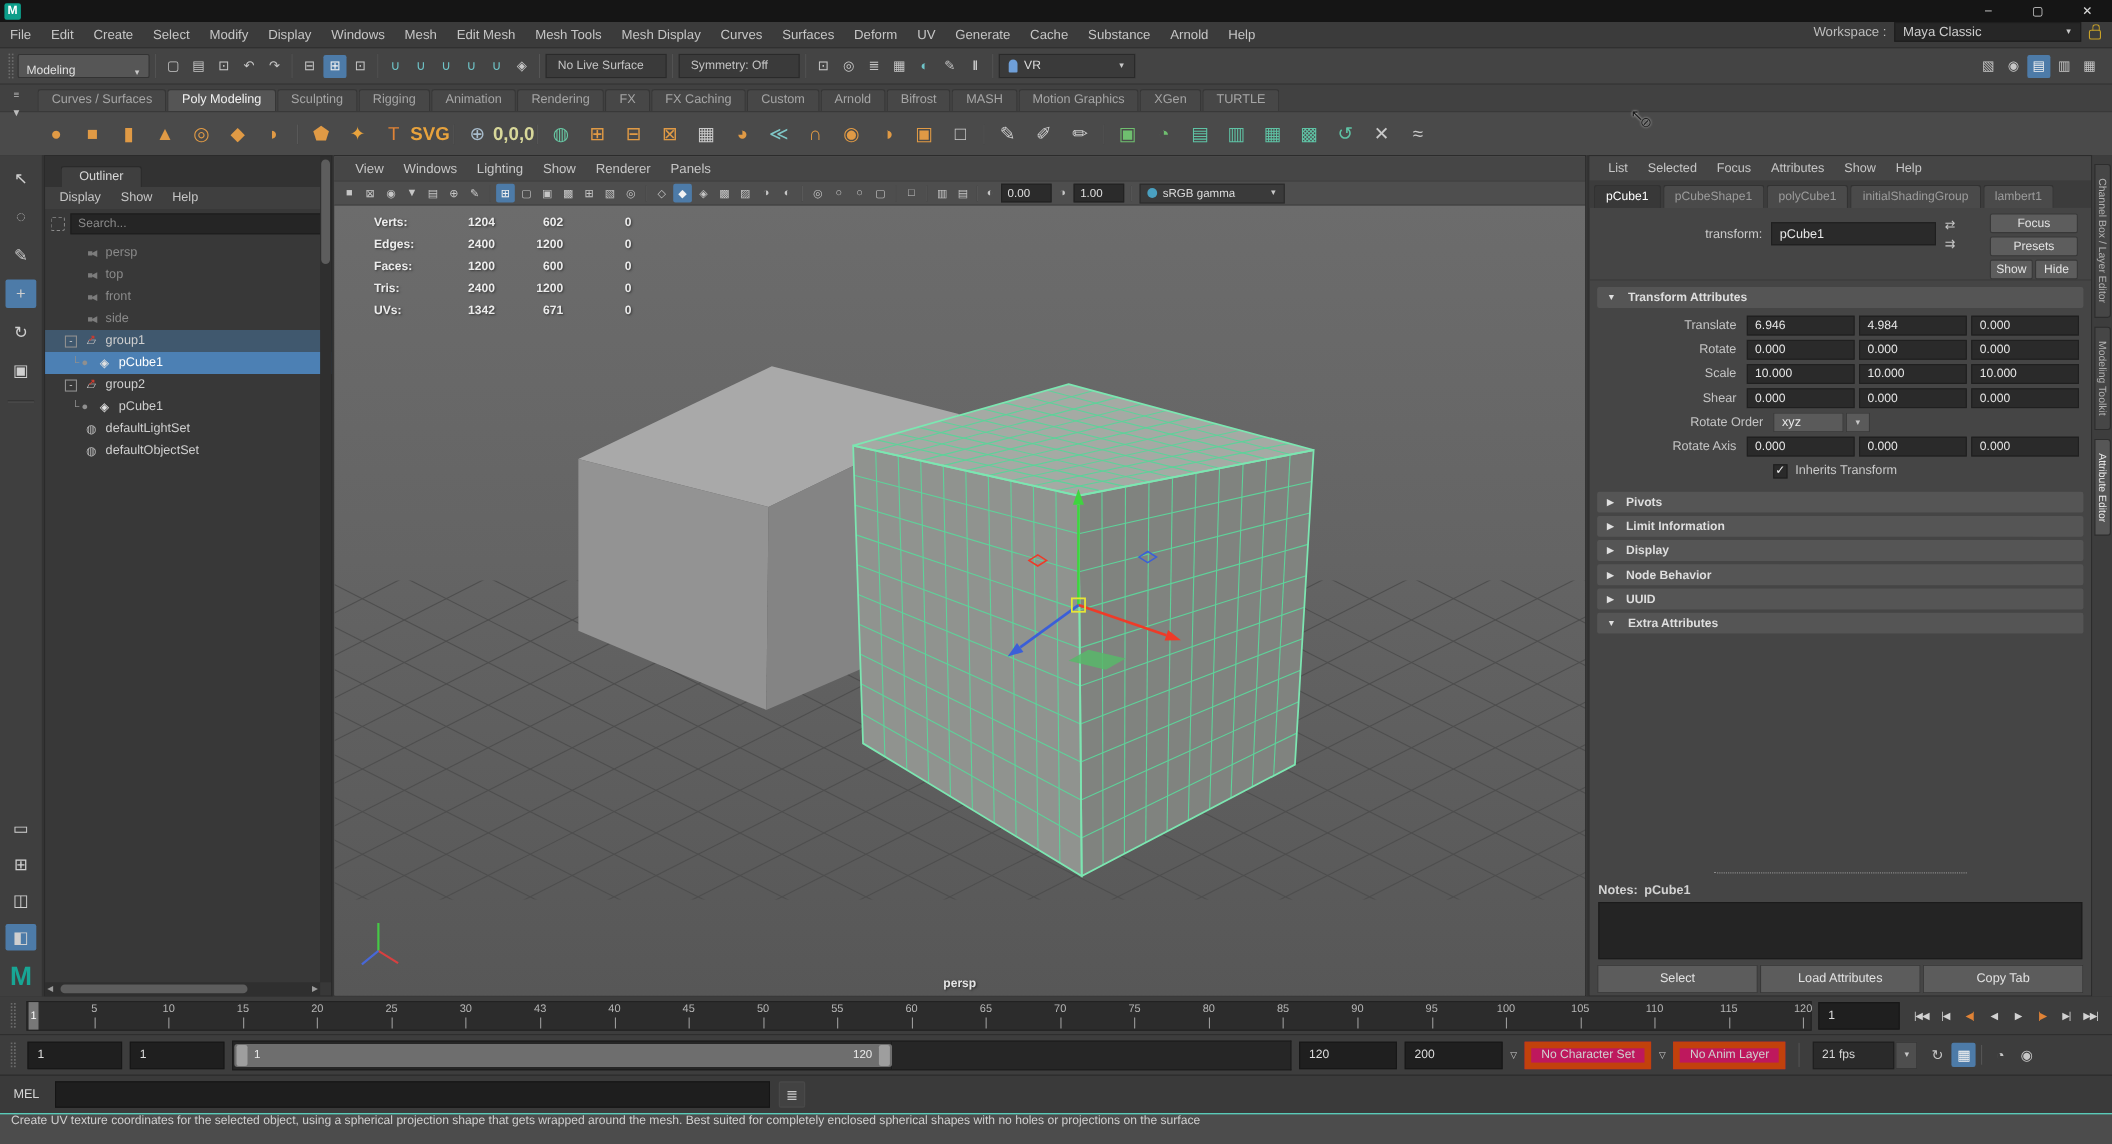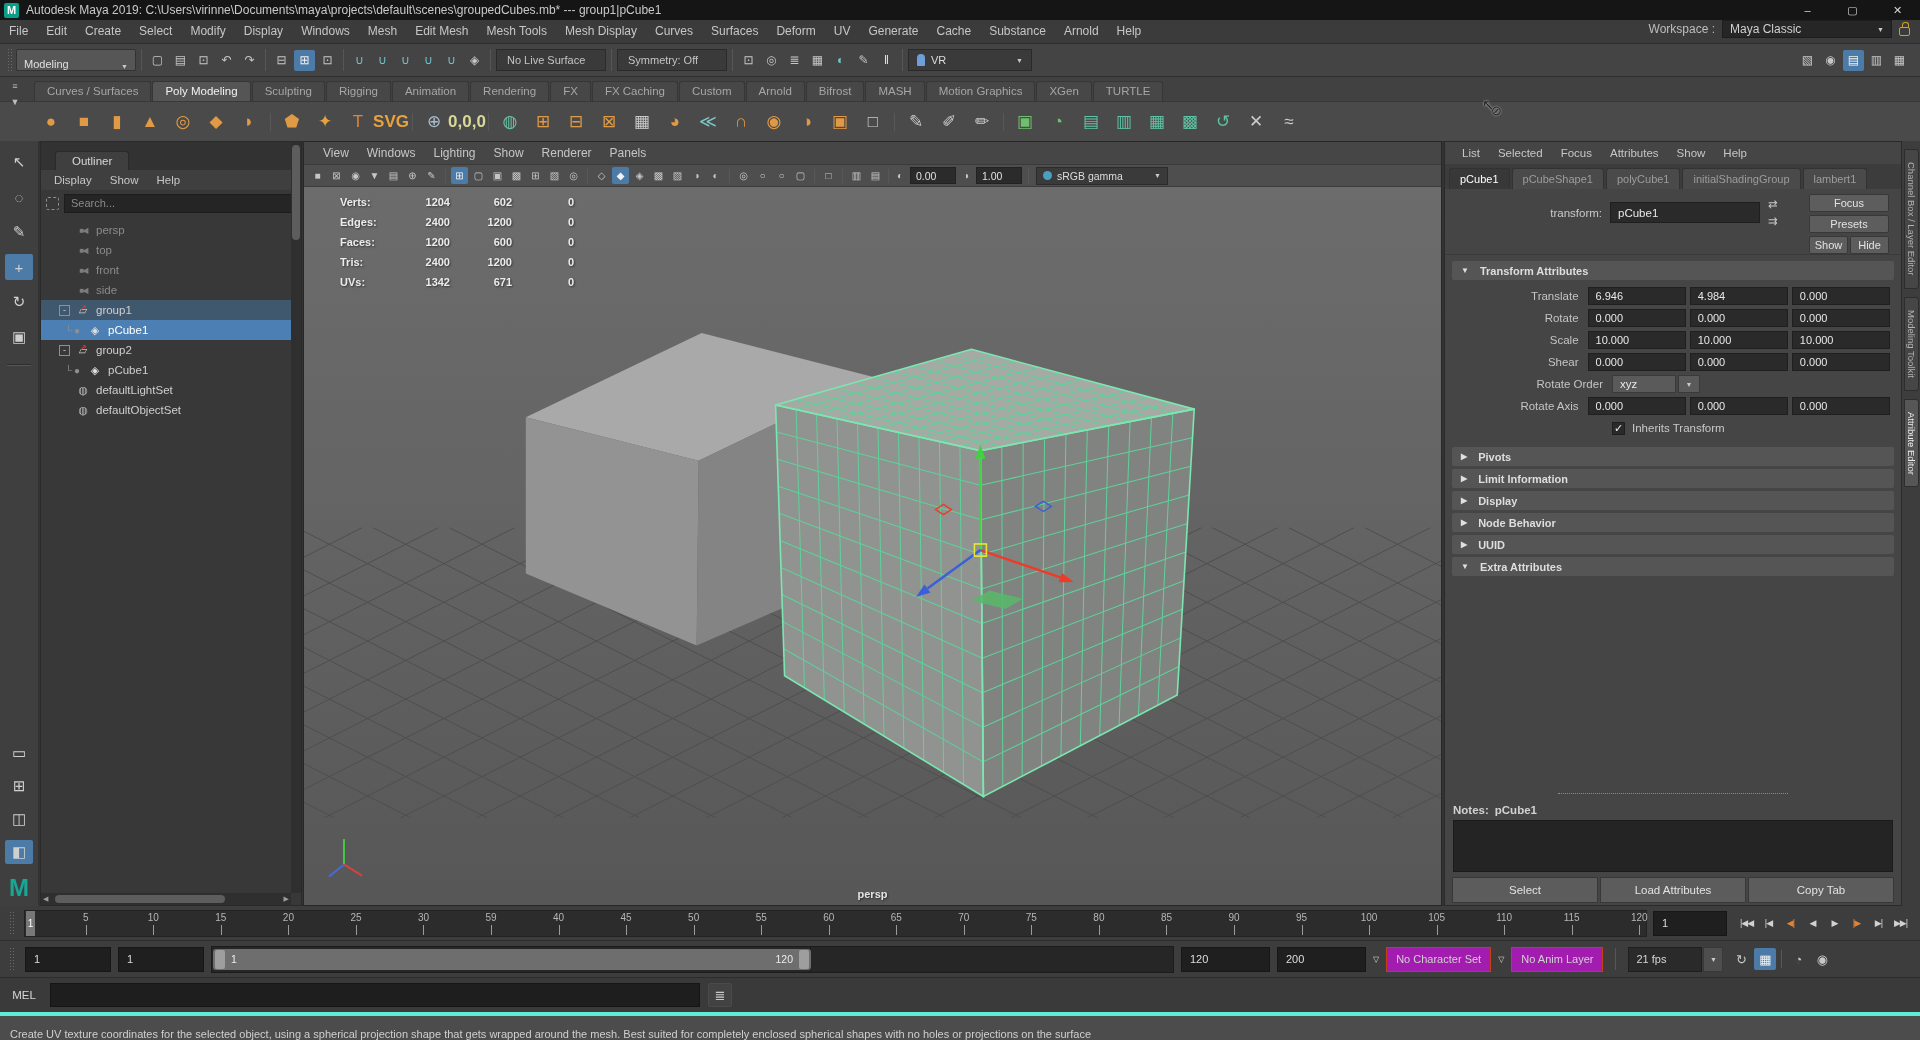--- a/index.html
+++ b/index.html
@@ -148,42 +148,41 @@
   #range-row{position:absolute;left:0;right:0;top:940px;height:37px;background:#3d3d3d;border-top:1px solid #2e2e2e;display:flex;align-items:center;gap:7px;padding:0 6px;font-size:11px}
   .rs-field{width:86px;height:25px;background:#1f1f1f;border:1px solid #171717;color:#dedede;display:flex;align-items:center;padding:0 8px}
   #rs-track{position:relative;width:600px;height:27px;background:#262626;border:1px solid #1c1c1c;flex:0 0 auto}
   #rs-outer{width:963px;display:flex;align-items:center}
   #rs-bar{position:absolute;left:1px;top:2px;bottom:2px;width:598px;background:#6e6e6e;border-radius:3px;display:flex;align-items:center}
   .rs-handle{width:10px;height:19px;background:#9e9e9e;border-radius:2px;margin:0 2px}
   .rs-bar-label{font-size:10.5px;color:#ececec;margin:0 4px}
   .rs-sp{flex:1}
   #rs-rest{position:relative;width:363px;height:27px;background:#262626;border:1px solid #1c1c1c;border-left:none}
   .tri{font-size:8px;color:#d0d0d0}
-  .cs-box{height:25px;background:#a21caf;border:1px solid #c2410c;display:flex;align-items:center;padding:0 9px;color:#d0d0d0;white-space:nowrap}
+  .cs-box{height:25px;background:#be185d;border:6px solid #c2410c;display:flex;align-items:center;padding:0 9px;color:#d0d0d0;white-space:nowrap}
   .fps-dd{width:74px;height:25px;background:#2a2a2a;border:1px solid #1f1f1f;display:flex;align-items:center;padding:0 7px;color:#d6d6d6}
   .fps-arrow{width:20px;height:25px;background:#4e4e4e;border:1px solid #383838;display:flex;align-items:center;justify-content:center;font-size:7px;margin-left:1px}
   #range-row .icon{width:22px;height:22px;font-size:13px}
   
   #command-row{position:absolute;left:0;right:0;top:977px;height:35px;background:#3a3a3a;border-top:1px solid #2c2c2c;display:flex;align-items:center;padding:0 6px;gap:8px}
   .mel-label{width:36px;text-align:center;color:#d6d6d6;font-size:11.5px}
   #mel-input{width:650px;height:24px;background:#1e1e1e;border:1px solid #151515}
   #mel-result{flex:1;height:24px;background:#262626;border:1px solid #1b1b1b;color:#cfcfcf;display:flex;align-items:center;padding:0 9px}
   #script-editor-btn{width:24px;height:24px;display:flex;align-items:center;justify-content:center;color:#c9c9c9;font-size:13px;border:1px solid #4a4a4a;background:#424242;border-radius:2px}
   
-  #help-row{position:absolute;left:0;right:0;top:1012px;height:28px;background:#4c4c4c;border-top:4px solid #5eead4;display:flex;align-items:flex-end;padding:0 10px;color:#cfcfcf;font-size:11px}
+  #help-row{position:absolute;left:0;right:0;top:1012px;height:28px;background:#4c4c4c;border-top:1px solid #5eead4;display:flex;align-items:flex-start;padding:0 10px;color:#cfcfcf;font-size:11px}
   
   #cursor{position:absolute;left:1482px;top:96px;z-index:50;color:#1c1c1c;font-size:15px;text-shadow:0 0 2px #eee}
   #cursor .slash{position:absolute;left:9px;top:7px;font-size:13px;color:#202020;text-shadow:0 0 2px #ddd}
 </style>
 </head>
 <body>
 
 <div id="titlebar">
   <div class="m-logo">M</div>
-  <span id="title-text">Autodesk Maya 2019: C:\Users\virinne\Documents\maya\projects\default\scenes\groupedCubes.mb*   ---   group1|pCube1</span>
   <div class="win-controls">
     <div class="win-btn">–</div>
     <div class="win-btn">▢</div>
     <div class="win-btn">✕</div>
   </div>
 </div>
 
 <div id="menubar">
   <div id="menubar-items">
       <span class="menu-item">File</span>
@@ -825,21 +824,21 @@
       <div class="tick-label" style="left: 7.91667%;">10</div>
       <div class="tick" style="left: 12.0833%;"></div>
       <div class="tick-label" style="left: 12.0833%;">15</div>
       <div class="tick" style="left: 16.25%;"></div>
       <div class="tick-label" style="left: 16.25%;">20</div>
       <div class="tick" style="left: 20.4167%;"></div>
       <div class="tick-label" style="left: 20.4167%;">25</div>
       <div class="tick" style="left: 24.5833%;"></div>
       <div class="tick-label" style="left: 24.5833%;">30</div>
       <div class="tick" style="left: 28.75%;"></div>
-      <div class="tick-label" style="left: 28.75%;">59</div>
+      <div class="tick-label" style="left: 28.75%;">43</div>
       <div class="tick" style="left: 32.9167%;"></div>
       <div class="tick-label" style="left: 32.9167%;">40</div>
       <div class="tick" style="left: 37.0833%;"></div>
       <div class="tick-label" style="left: 37.0833%;">45</div>
       <div class="tick" style="left: 41.25%;"></div>
       <div class="tick-label" style="left: 41.25%;">50</div>
       <div class="tick" style="left: 45.4167%;"></div>
       <div class="tick-label" style="left: 45.4167%;">55</div>
       <div class="tick" style="left: 49.5833%;"></div>
       <div class="tick-label" style="left: 49.5833%;">60</div>

